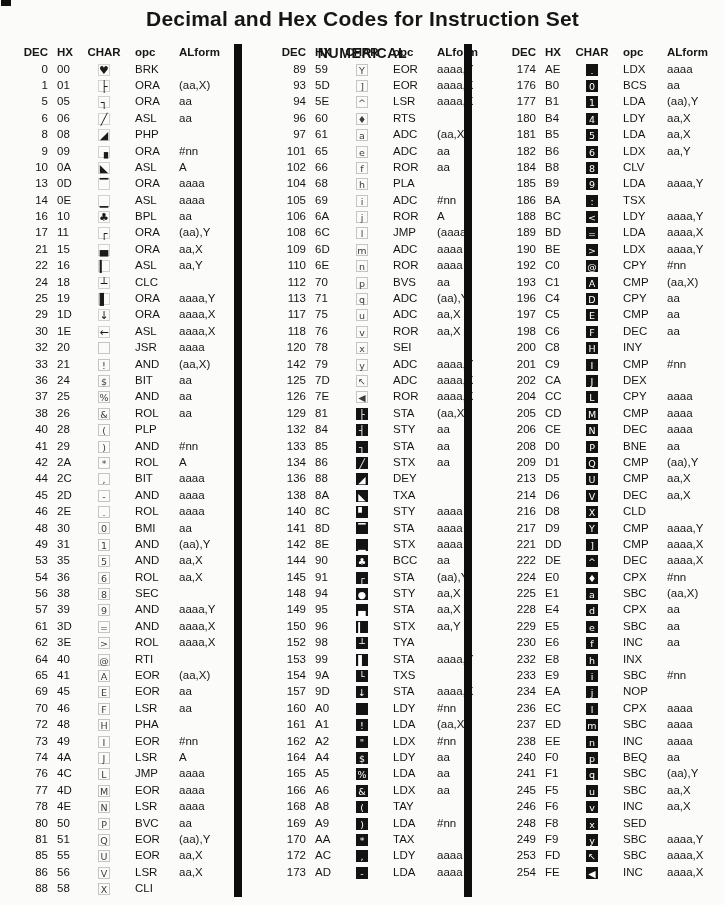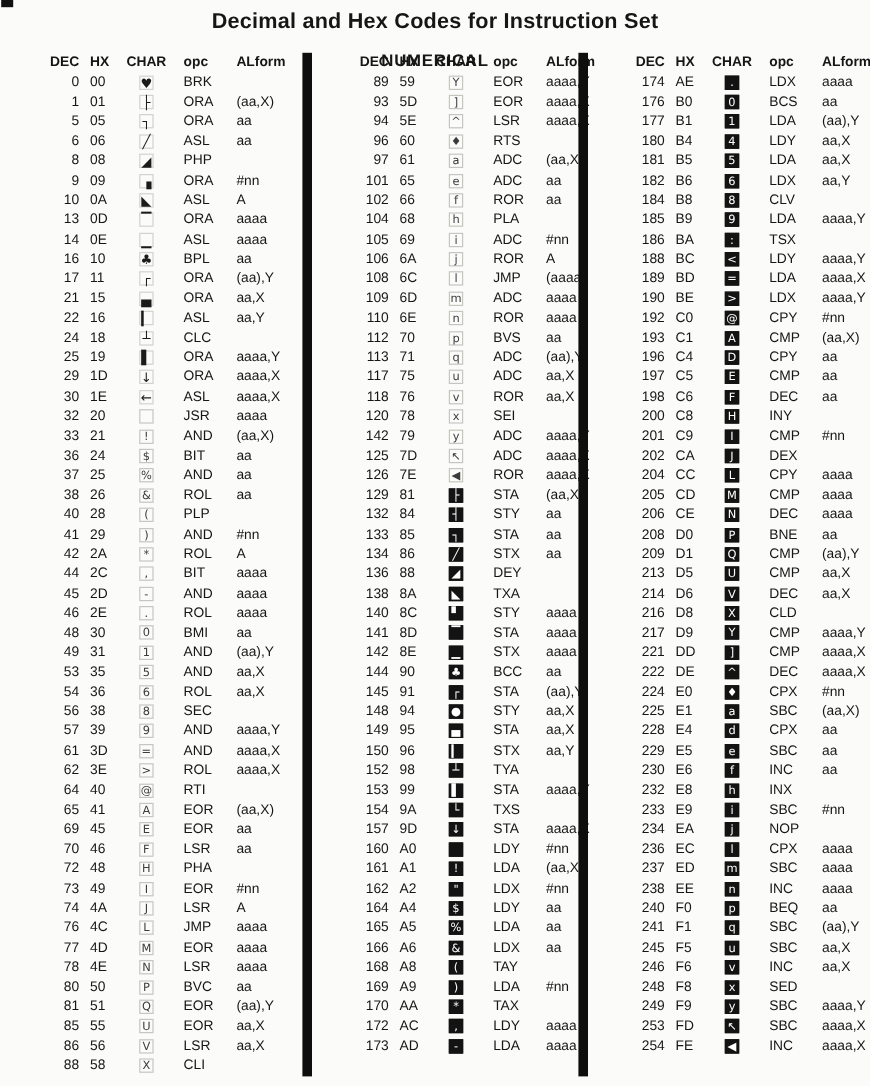--- a/index.html
+++ b/index.html
@@ -8,26 +8,26 @@
     background:#fbfbf9;
     color:#161616;
     font-family:"Liberation Sans", sans-serif;
     position:relative;
     overflow:hidden;
   }
   .corner-mark{
     position:absolute;left:1px;top:0;width:10px;height:6px;background:#101010;
   }
   .title-block{text-align:center;padding-top:7px;height:37px;}
-  .title{font-size:18px;font-weight:bold;letter-spacing:0.2px;}
+  .title{font-size:21px;font-weight:bold;letter-spacing:0.2px;}
   .subtitle{font-size:14px;font-weight:bold;letter-spacing:0.6px;margin-top:14px;}
   .table-wrap{
     display:flex;align-items:stretch;
+    padding-left:10px;
     height:853px;
-    justify-content:flex-end;
   }
   .group{flex:none;}
   .group.g1{width:224px;--cols:38px 36px 40px 48px 1fr;}
   .group.g2{width:222px;--cols:64px 36px 40px 48px 1fr;}
   .group.g3{width:235px;--cols:64px 36px 40px 48px 1fr;}
   .vbar{flex:none;width:8px;background:#0e0e0e;}
   .trow{
     display:grid;
     grid-template-columns:var(--cols);
     height:16.4px;

